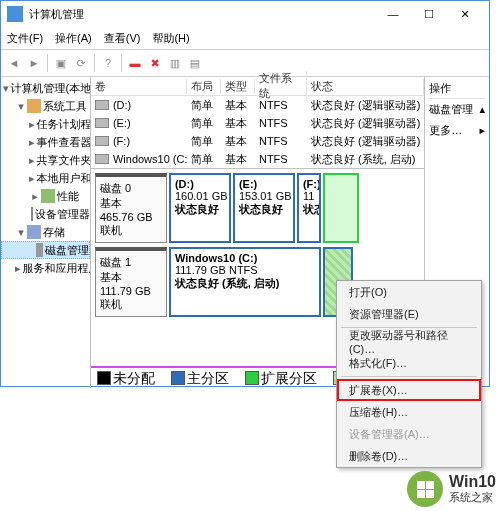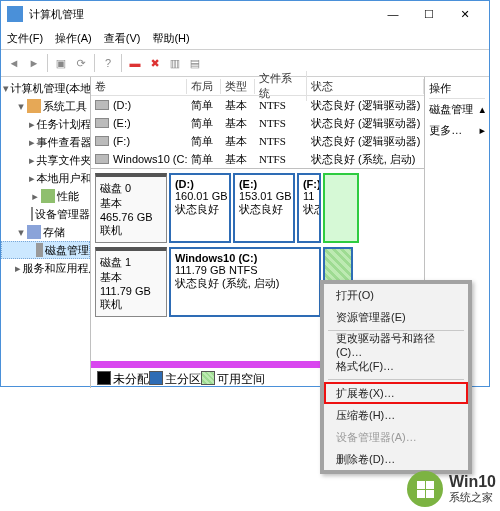--- a/index.html
+++ b/index.html
@@ -22,45 +22,45 @@
 .tree-item .label {}
 .tree-item.selected { background: #cce8ff; border: 1px dotted #7aa7d6; box-sizing: border-box; }
 .ind1 { padding-left: 14px; } .ind2 { padding-left: 28px; }
 
 .center { flex: 1; display: flex; flex-direction: column; border-right: 1px solid #c0c0c0; }
 .volumes { border-bottom: 1px solid #c0c0c0; }
 .vol-head, .vol-row { display: flex; align-items: center; height: 18px; }
 .vol-head { background: #fff; border-bottom: 1px solid #e0e0e0; }
 .vol-head .cell { border-right: 1px solid #e0e0e0; padding: 0 4px; box-sizing: border-box; color: #333; }
 .vol-row .cell { padding: 0 4px; box-sizing: border-box; white-space: nowrap; overflow: hidden; }
-.c-vol { width: 96px; } .c-layout { width: 34px; } .c-type { width: 34px; } .c-fs { width: 52px; font-family: Liberation Serif, serif; } .c-status { flex: 1; }
+.c-vol { width: 96px; } .c-layout { width: 34px; } .c-type { width: 34px; } .c-fs { width: 52px; } .c-status { flex: 1; }
 .vol-icon { width: 12px; height: 8px; display: inline-block; background: #bbb; border: 1px solid #888; margin-right: 4px; position: relative; top: 1px; }
 
 .disk-graphics { flex: 1; overflow: hidden; position: relative; }
 .disk-row { display: flex; margin: 4px; gap: 2px; }
 .disk-label { width: 72px; min-height: 58px; border-top: 4px solid #555; border-left: 1px solid #888; border-right: 1px solid #888; border-bottom: 1px solid #888; padding: 4px; box-sizing: border-box; background: #f9f9f9; }
 .disk-label .name { font-weight: normal; }
 .disk-parts { display: flex; flex: 1; gap: 2px; }
 .partition { border: 2px solid #2e6cb5; padding: 3px 4px; box-sizing: border-box; overflow: hidden; background: #fff; }
 .partition .p-name { font-weight: bold; white-space: nowrap; }
 .partition .p-size { white-space: nowrap; }
-.partition .p-status { white-space: nowrap; }
+.partition .p-status { white-space: nowrap; font-weight: bold; }
 .part-green { border-color: #2ecc40; background: #d6f9d6; }
 .part-hatch { background: repeating-linear-gradient(45deg, #bdeab2, #bdeab2 3px, #9edb92 3px, #9edb92 6px); }
 
-.legend { border-top: 7px solid #d946ef; height: 20px; display: flex; align-items: center; gap: 0; padding: 0 6px; font-size: 12px; }
+.legend { border-top: 2px solid #d946ef; height: 20px; display: flex; align-items: center; gap: 16px; padding: 0 6px; font-size: 14px; }
 .legend .sw { width: 12px; height: 12px; display: inline-block; border: 1px solid #555; position: relative; top: 2px; margin-right: 2px; }
 .sw-black { background: #000; } .sw-blue { background: #2e6cb5; } .sw-green { background: #2ecc40; } .sw-hatch { background: repeating-linear-gradient(45deg, #bdeab2, #bdeab2 2px, #9edb92 2px, #9edb92 4px); }
 
 .actions { width: 72px; padding: 2px 4px; }
 .actions .ah { background: #fff; border-bottom: 1px solid #e0e0e0; padding: 2px 0; }
 .actions .act-item { padding: 3px 0; display: flex; justify-content: space-between; align-items: center; }
 
 
-.context-menu { position: absolute; left: 320px; top: 280px; width: 144px; background: #f2f2f2; border: 4px solid #a3a3a3; box-shadow: 2px 2px 4px rgba(0,0,0,0.25); }
+.context-menu { position: absolute; left: 336px; top: 280px; width: 144px; background: #f2f2f2; border: 1px solid #a3a3a3; box-shadow: 2px 2px 4px rgba(0,0,0,0.25); }
 .context-menu .cm-item { height: 22px; display: flex; align-items: center; padding: 0 12px; color: #222; }
 .context-menu .cm-item.disabled { color: #9a9a9a; }
 .context-menu .cm-sep { height: 1px; background: #c8c8c8; margin: 2px 4px; }
 .context-menu .cm-item.highlight { outline: 2px solid #e11; outline-offset: -2px; }
 
 
 .watermark { position: absolute; right: 4px; bottom: 4px; display: flex; align-items: center; gap: 6px; }
 .watermark .logo { width: 36px; height: 36px; border-radius: 50%; background: #7cb342; display: flex; align-items: center; justify-content: center; }
 .watermark .logo .win { display: grid; grid-template-columns: 8px 8px; grid-template-rows: 8px 8px; gap: 1px; }
 .watermark .logo .win div { background: #fff; }
@@ -264,20 +264,21 @@
                     <div class="p-status"></div>
                   </div>
                 </div>
               </div>
             </div>
         </div>
 
         <div class="legend">
           <span><span class="sw sw-black"></span><span>未分配</span></span>
           <span><span class="sw sw-blue"></span><span>主分区</span></span>
+          <span><span class="sw sw-green"></span><span>扩展分区</span></span>
           <span><span class="sw sw-hatch"></span><span>可用空间</span></span>
         </div>
       </div>
 
       <div class="actions">
         <div class="ah">操作</div>
         <div class="act-item">
           <span>磁盘管理</span>
           <span>▴</span>
         </div>

